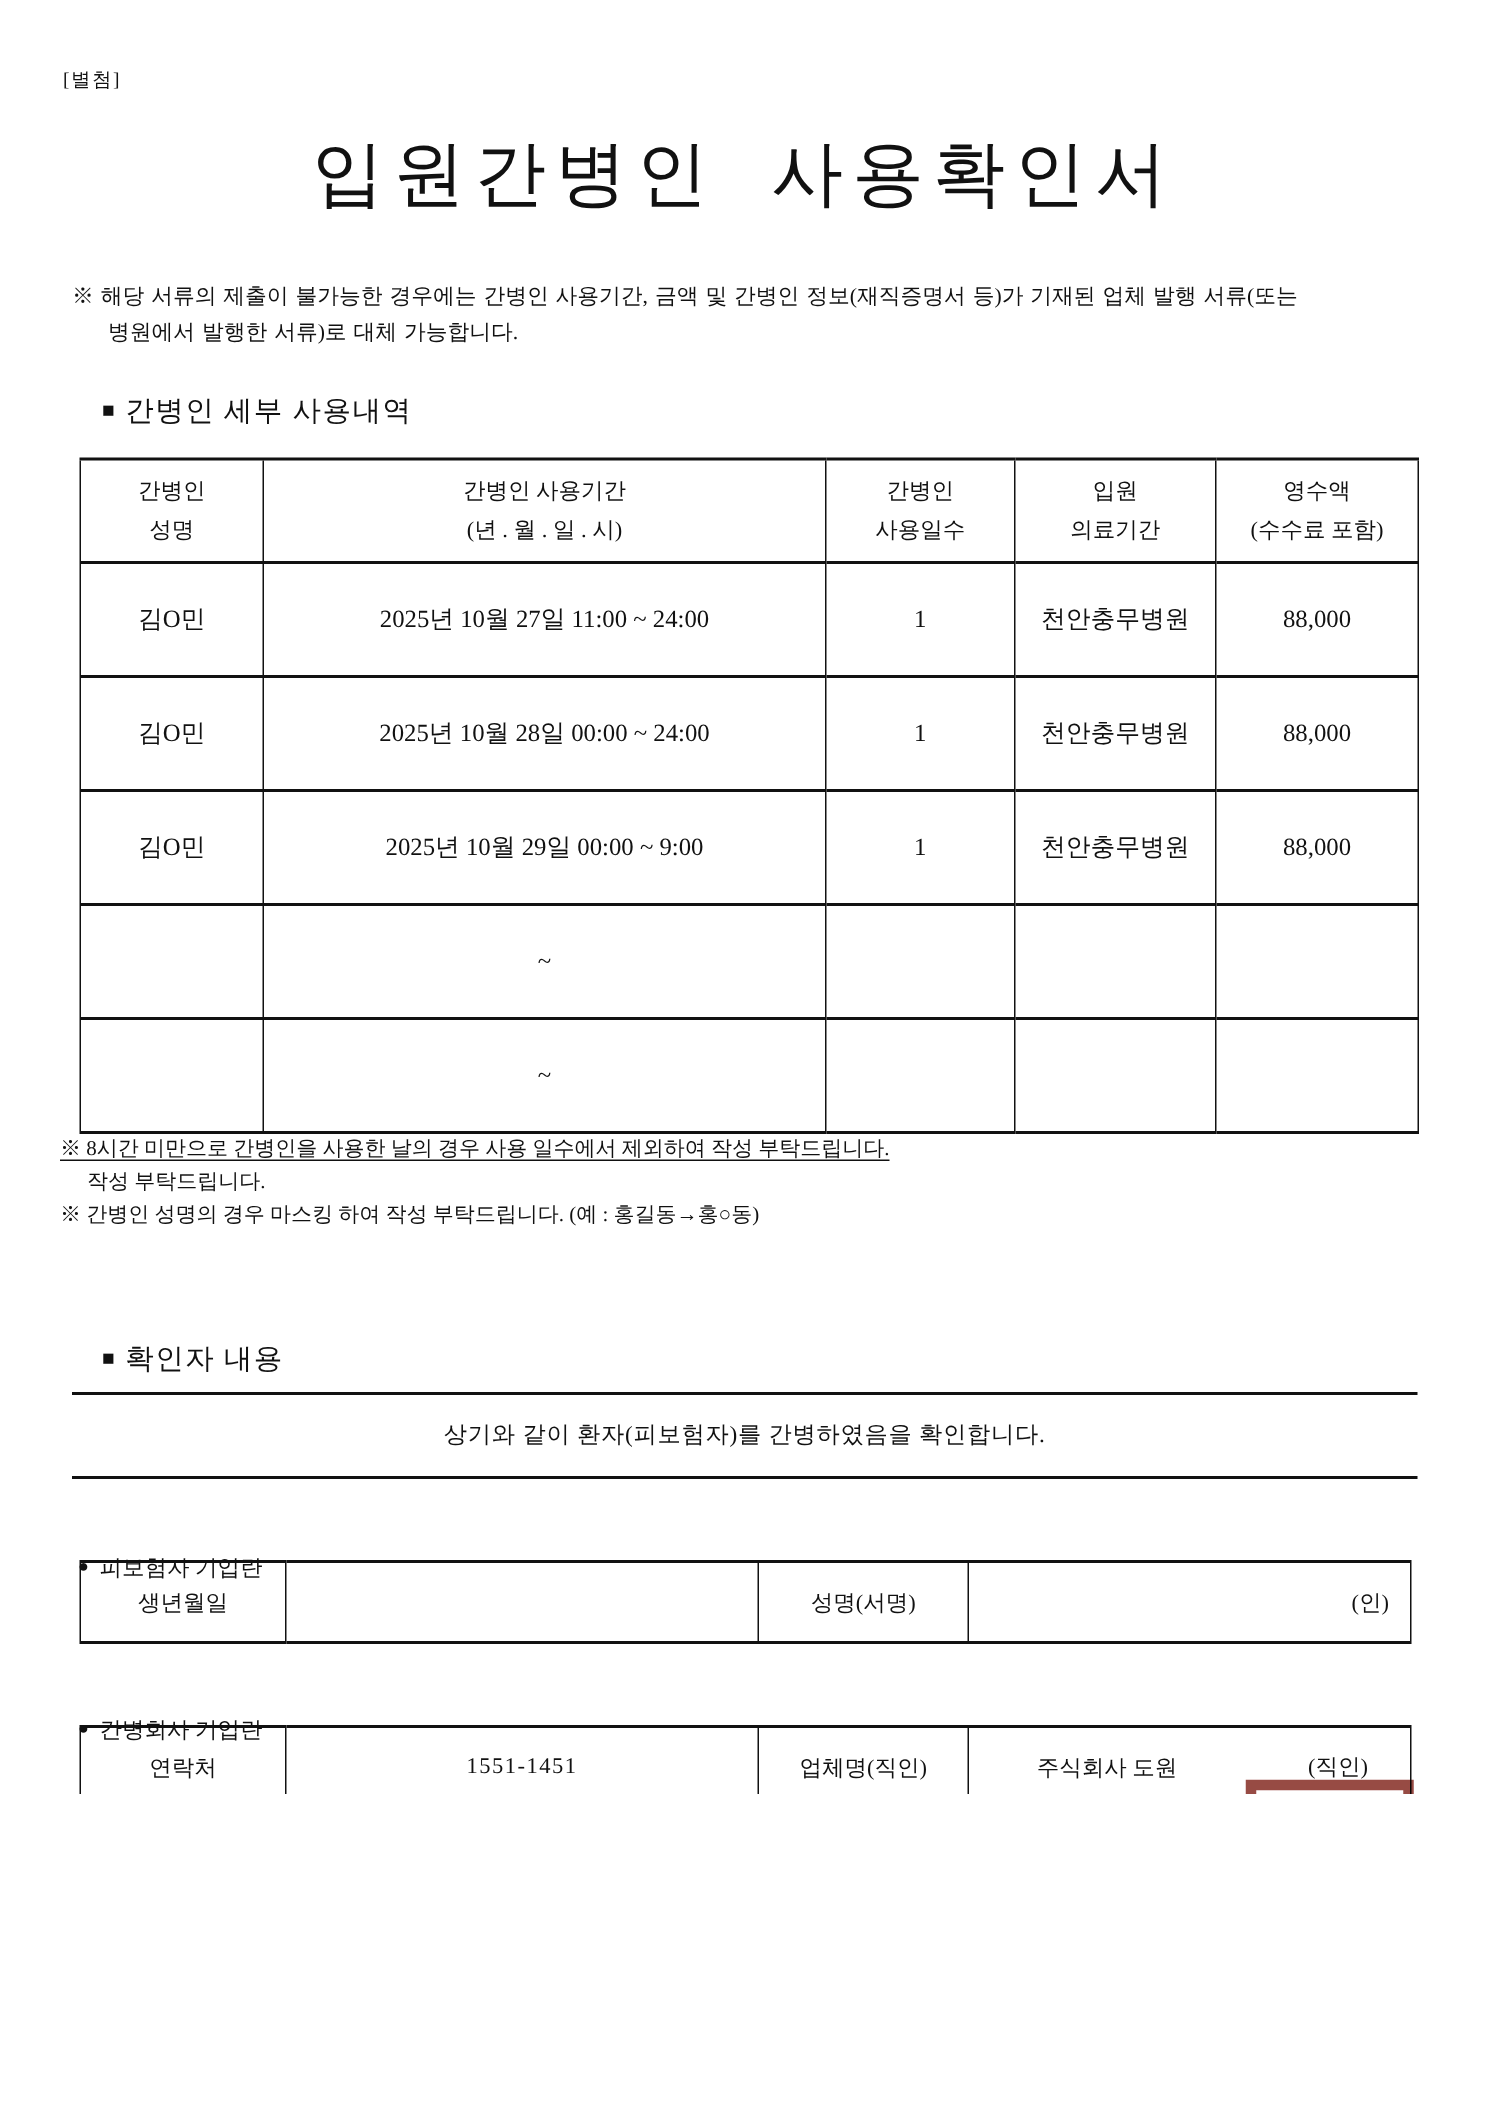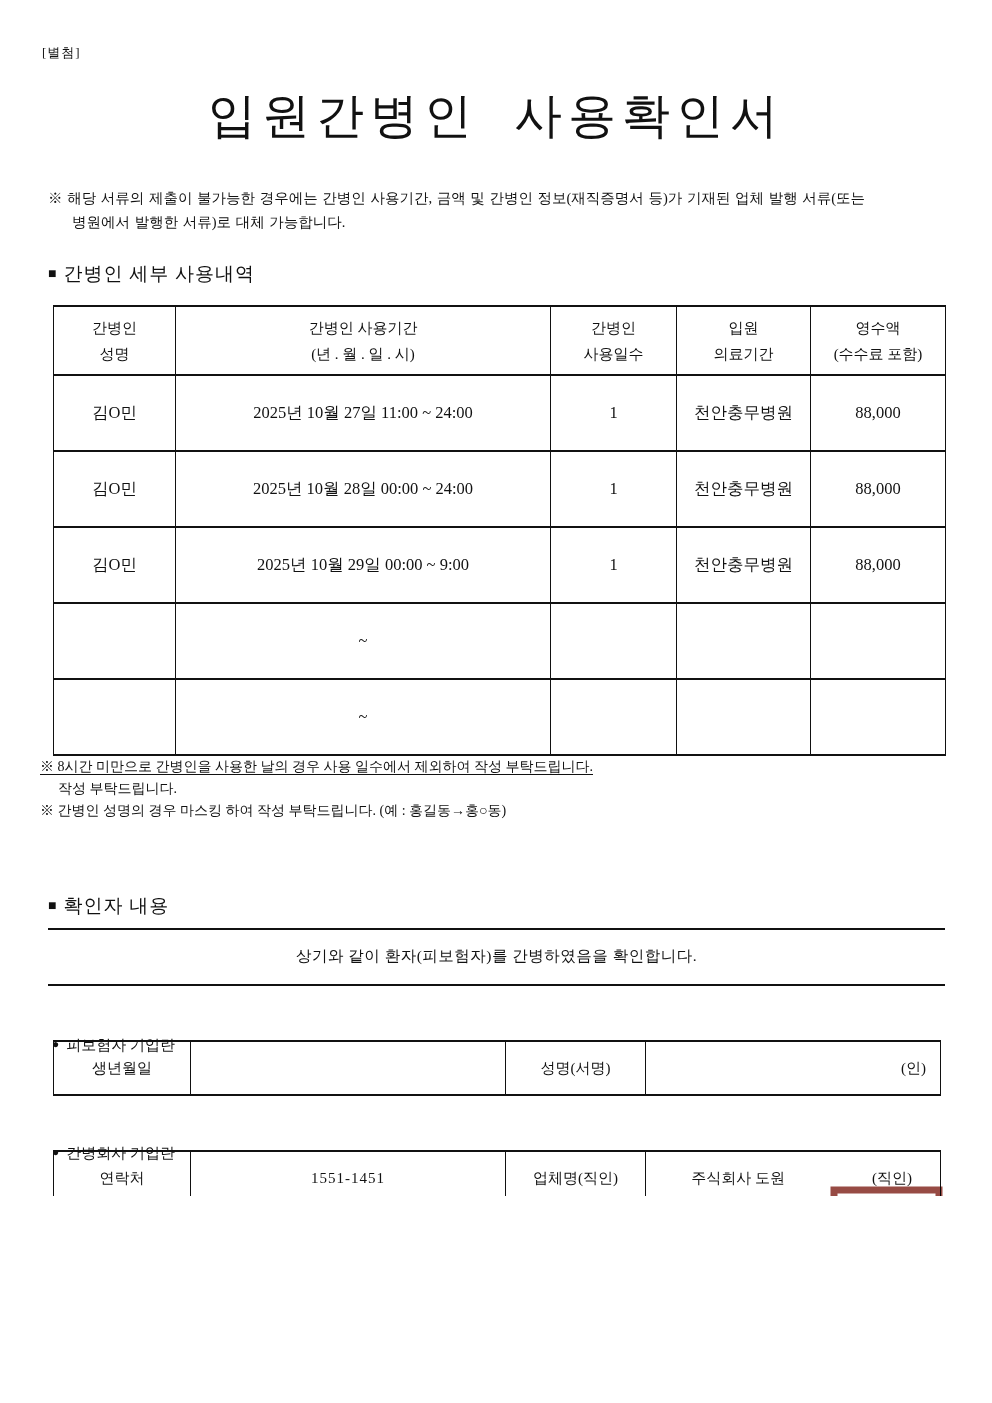--- a/index.html
+++ b/index.html
@@ -10,21 +10,21 @@
   }
   .abs{position:absolute;}
   .nowrap{white-space:nowrap;}
   .pre{white-space:pre;}
 
   #attach-tag{left:42px;top:44px;font-size:13px;letter-spacing:1px;}
   #doc-title{left:0;top:84px;width:992px;text-align:center;font-size:48px;letter-spacing:6px;white-space:pre;}
   #preamble{left:48px;top:186px;width:912px;font-size:14.5px;line-height:24px;word-spacing:1px;}
   #preamble .cont{padding-left:24px;}
 
-  .sec-head{font-size:19px;letter-spacing:1px;}
+  .sec-head{font-size:19px;letter-spacing:1px;margin-left:20px;}
   .sec-head .sq{font-size:14px;vertical-align:2px;margin-right:6px;}
   #sec1-head{left:48px;top:261px;}
   #sec2-head{left:48px;top:893px;}
 
   table{border-collapse:collapse;table-layout:fixed;}
   td{border:1px solid #111;border-top-width:2px;border-bottom-width:2px;
      text-align:center;vertical-align:middle;padding:0;overflow:hidden;}
 
   #usage-table{left:53px;top:305px;width:892px;}
   #usage-table td{font-size:16.5px;}

